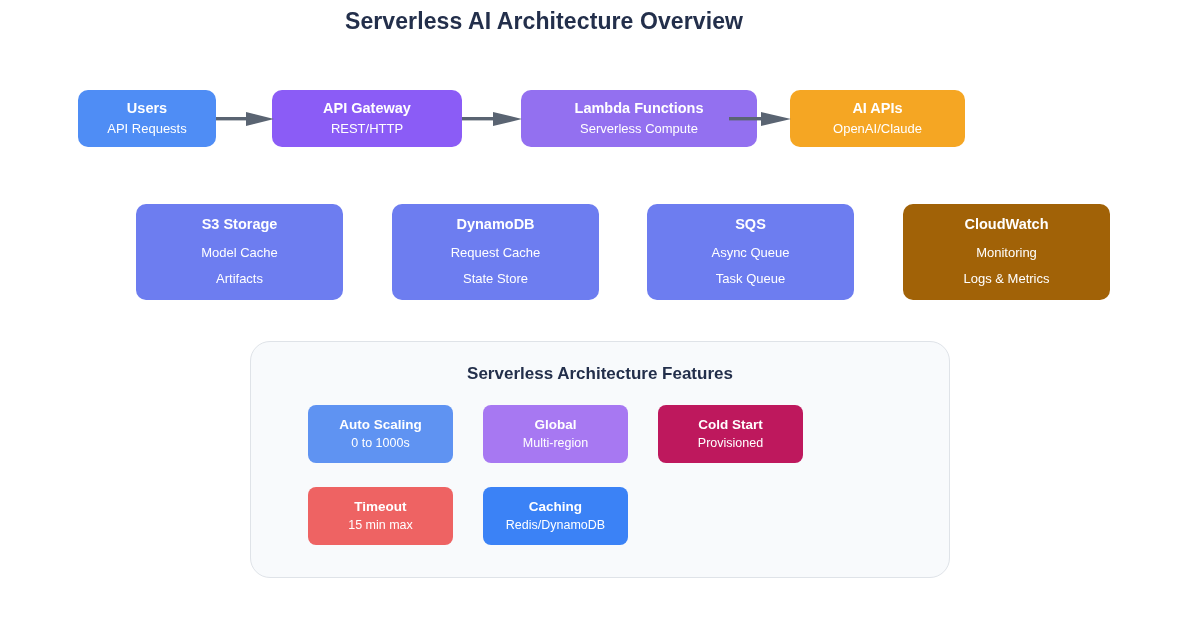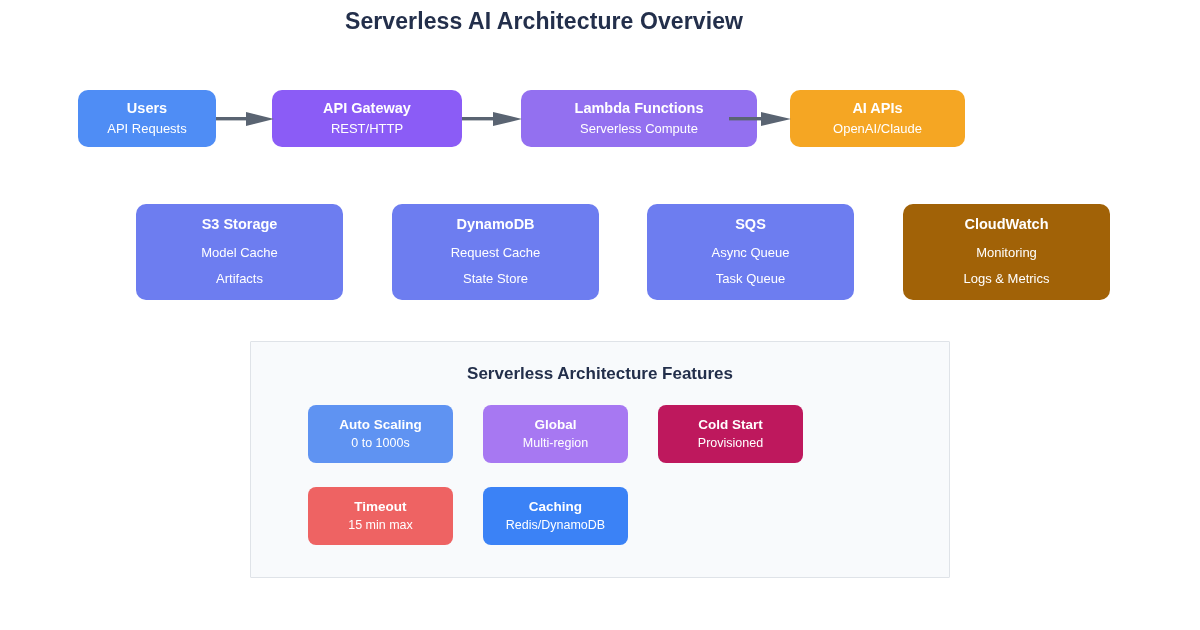--- a/index.html
+++ b/index.html
@@ -94,21 +94,21 @@
 
   
   .features-panel {
     position: absolute;
     left: 250px;
     top: 341px;
     width: 700px;
     height: 237px;
     background: #f8fafc;
     border: 1px solid #dfe3e8;
-    border-radius: 1px;
+    border-radius: 20px;
     box-sizing: border-box;
   }
   .features-title {
     position: absolute;
     top: 22px;
     left: 0;
     width: 100%;
     text-align: center;
     font-size: 17px;
     font-weight: bold;

